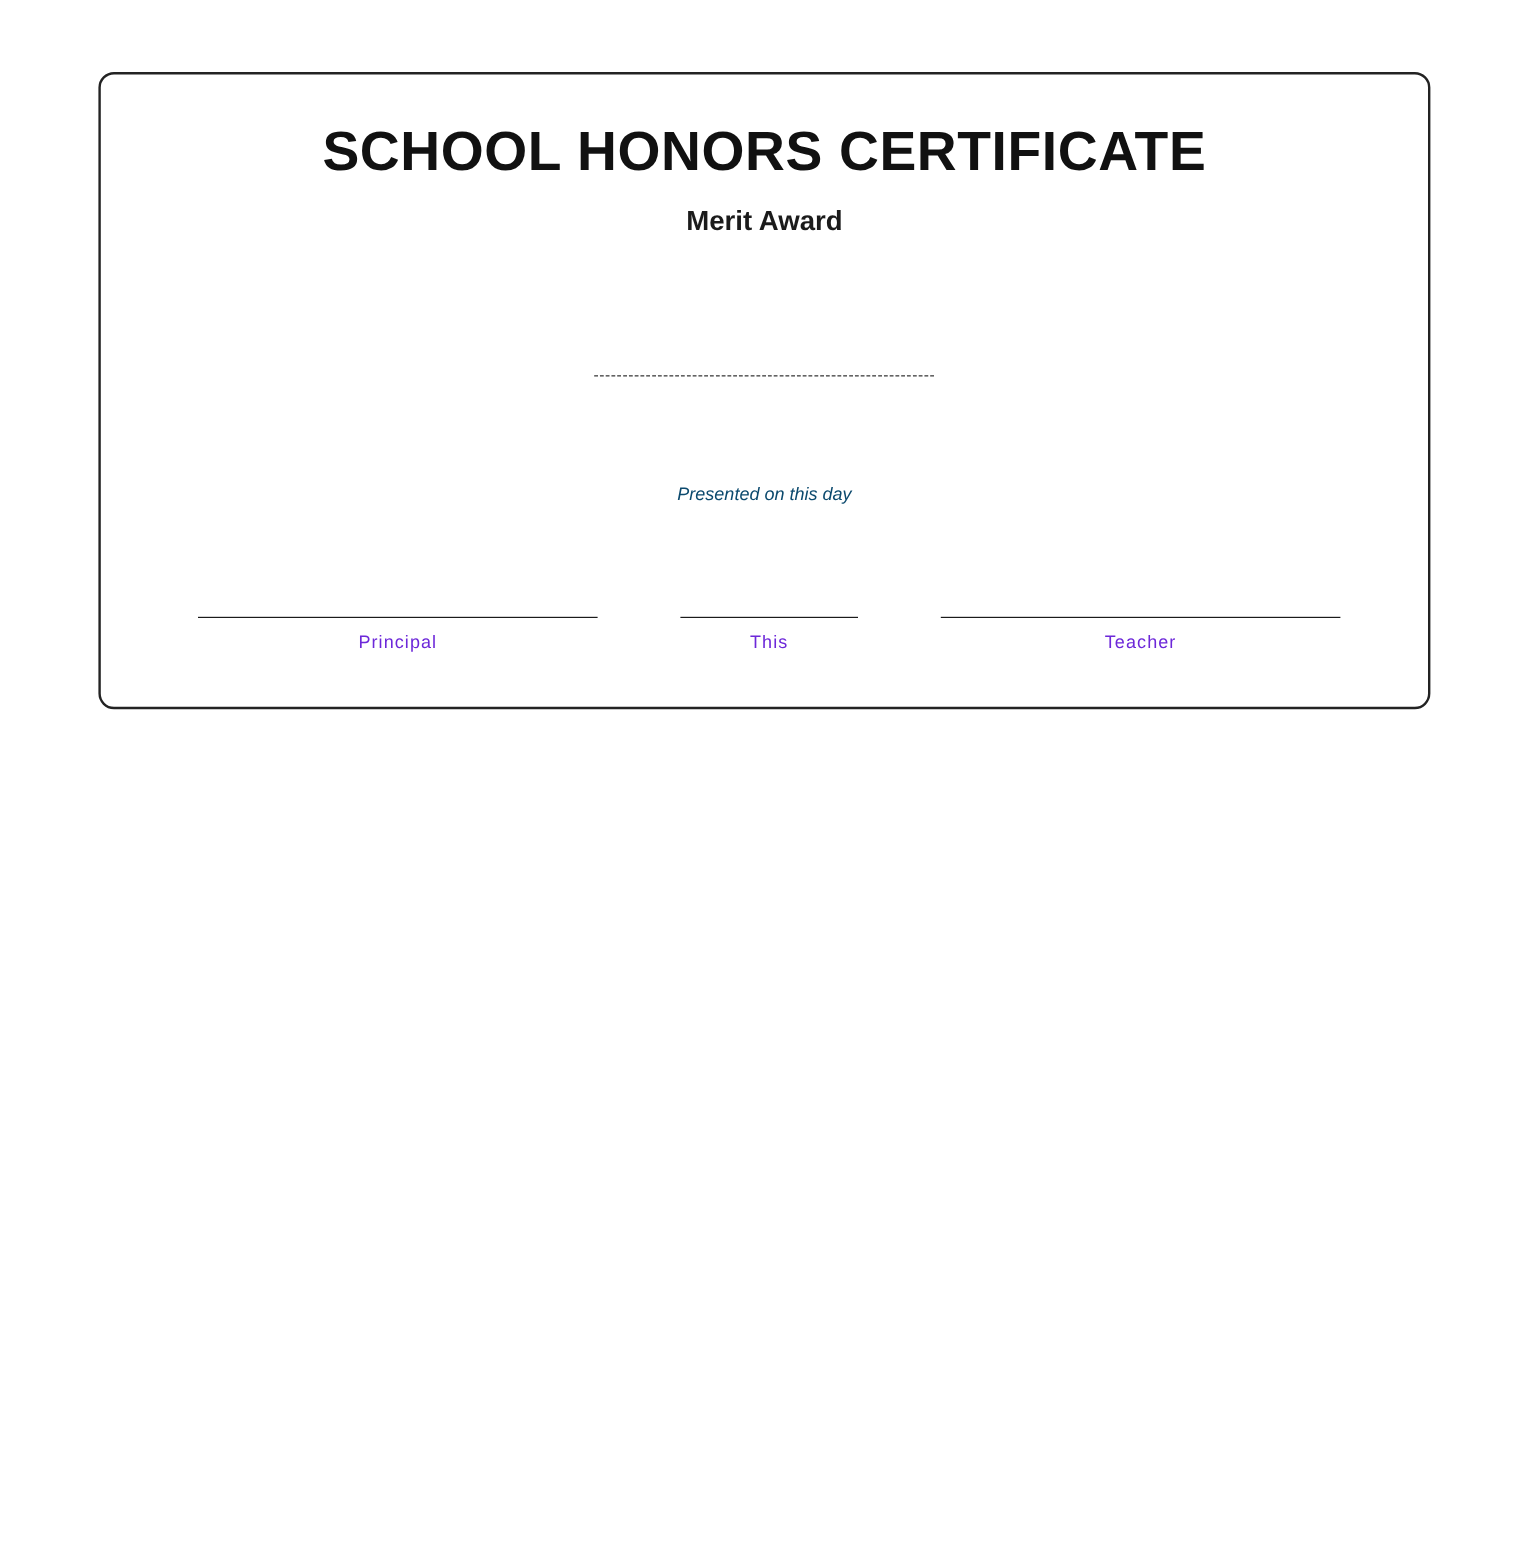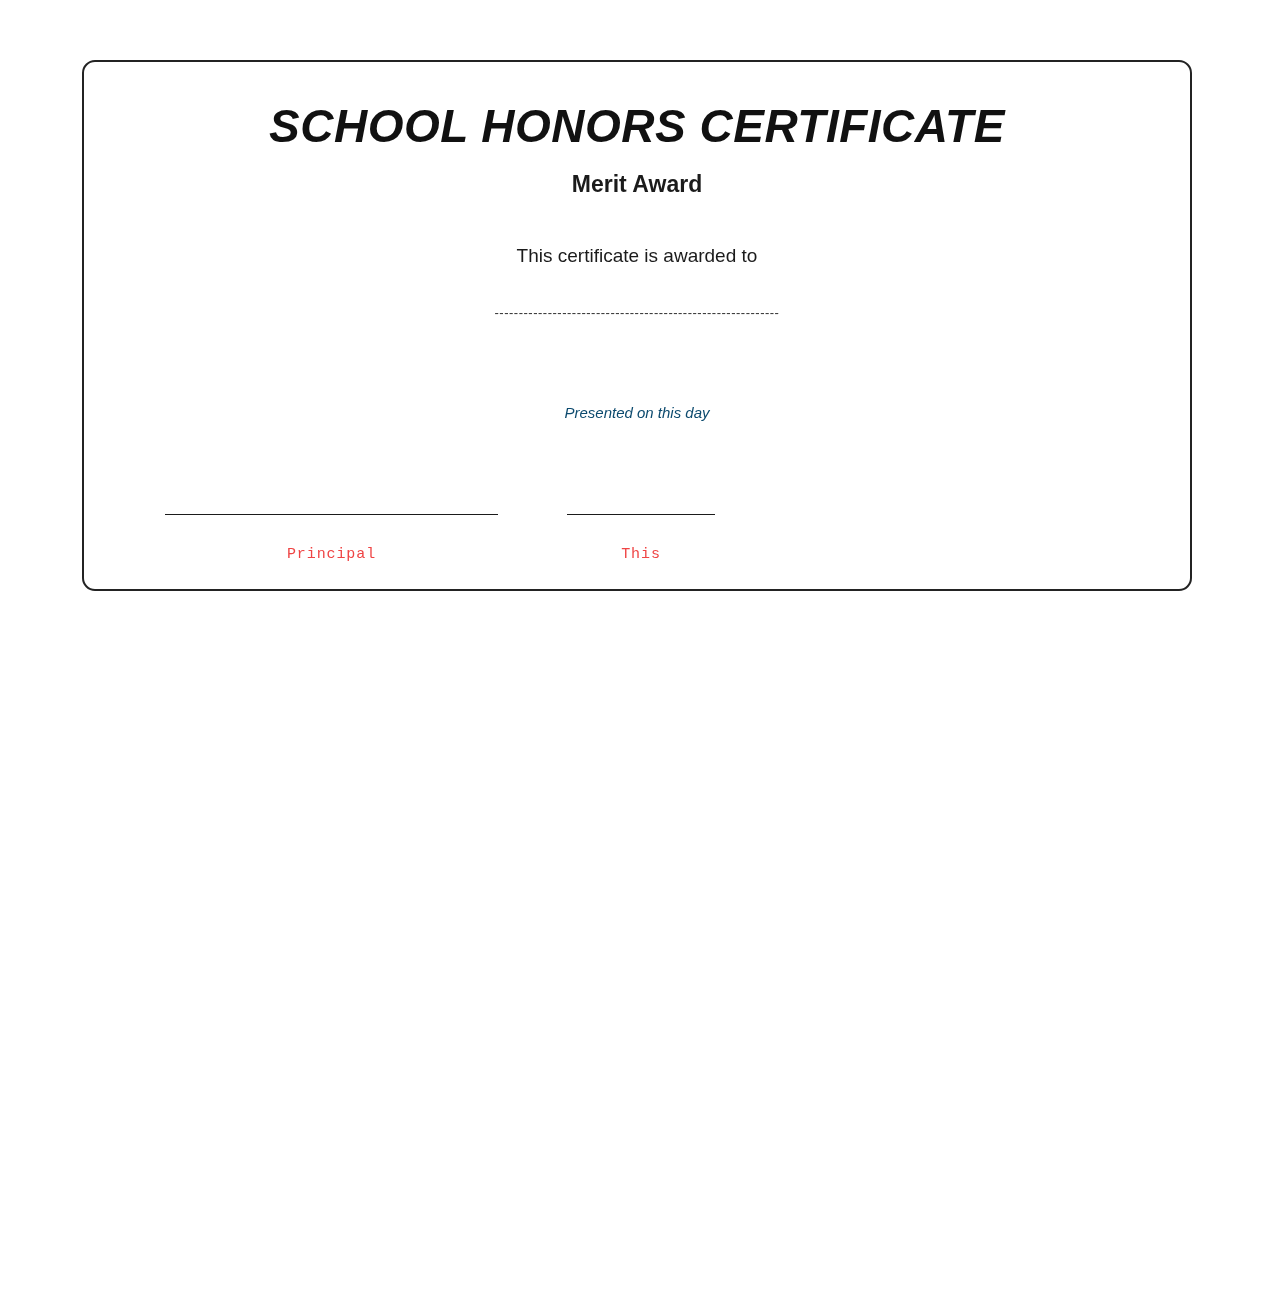--- a/index.html
+++ b/index.html
@@ -35,21 +35,20 @@
     left: 0;
     right: 0;
     top: 40px;
     text-align: center;
     font-size: 46px;
     font-weight: bold;
     letter-spacing: 0.5px;
     line-height: 1.05;
     color: #111111;
     white-space: nowrap;
-    font-style: italic;
   }
   .cert-subtitle {
     position: absolute;
     left: 0;
     right: 0;
     top: 109px;
     text-align: center;
     font-size: 23px;
     font-weight: bold;
     color: #1b1b1b;
@@ -111,54 +110,56 @@
     position: absolute;
     top: 0;
     text-align: center;
   }
   .sig-rule {
     height: 0;
     border-top: 1.6px solid #1b1b1b;
     width: 100%;
   }
   .sig-label {
-    margin-top: 31px;
+    margin-top: 12px;
     font-size: 15px;
     letter-spacing: 0.9px;
-    color: #ef4444;
-    font-family: Liberation Mono, monospace;
+    color: #6d28d9;
   }
   
   .sig-principal { left: 81px;  width: 333px; }
   .sig-date      { left: 483px; width: 148px; }
   .sig-teacher   { left: 700px; width: 333px; }
 </style>
 </head>
 <body>
 
 <div class="certificate">
 
   <div class="cert-title">SCHOOL HONORS CERTIFICATE</div>
 
   <div class="cert-subtitle">Merit Award</div>
 
-  <div class="awarded-line">This certificate is awarded to</div>
 
   <div class="name-rule">-----------------------------------------------------------</div>
 
 
   <div class="presented-line">Presented on this day</div>
 
   <div class="sig-block">
 
     <div class="sig sig-principal">
       <div class="sig-rule"></div>
       <div class="sig-label">Principal</div>
     </div>
 
     <div class="sig sig-date">
       <div class="sig-rule"></div>
       <div class="sig-label">This</div>
     </div>
 
+    <div class="sig sig-teacher">
+      <div class="sig-rule"></div>
+      <div class="sig-label">Teacher</div>
+    </div>
 
   </div>
 </div>
 
 </body></html>

